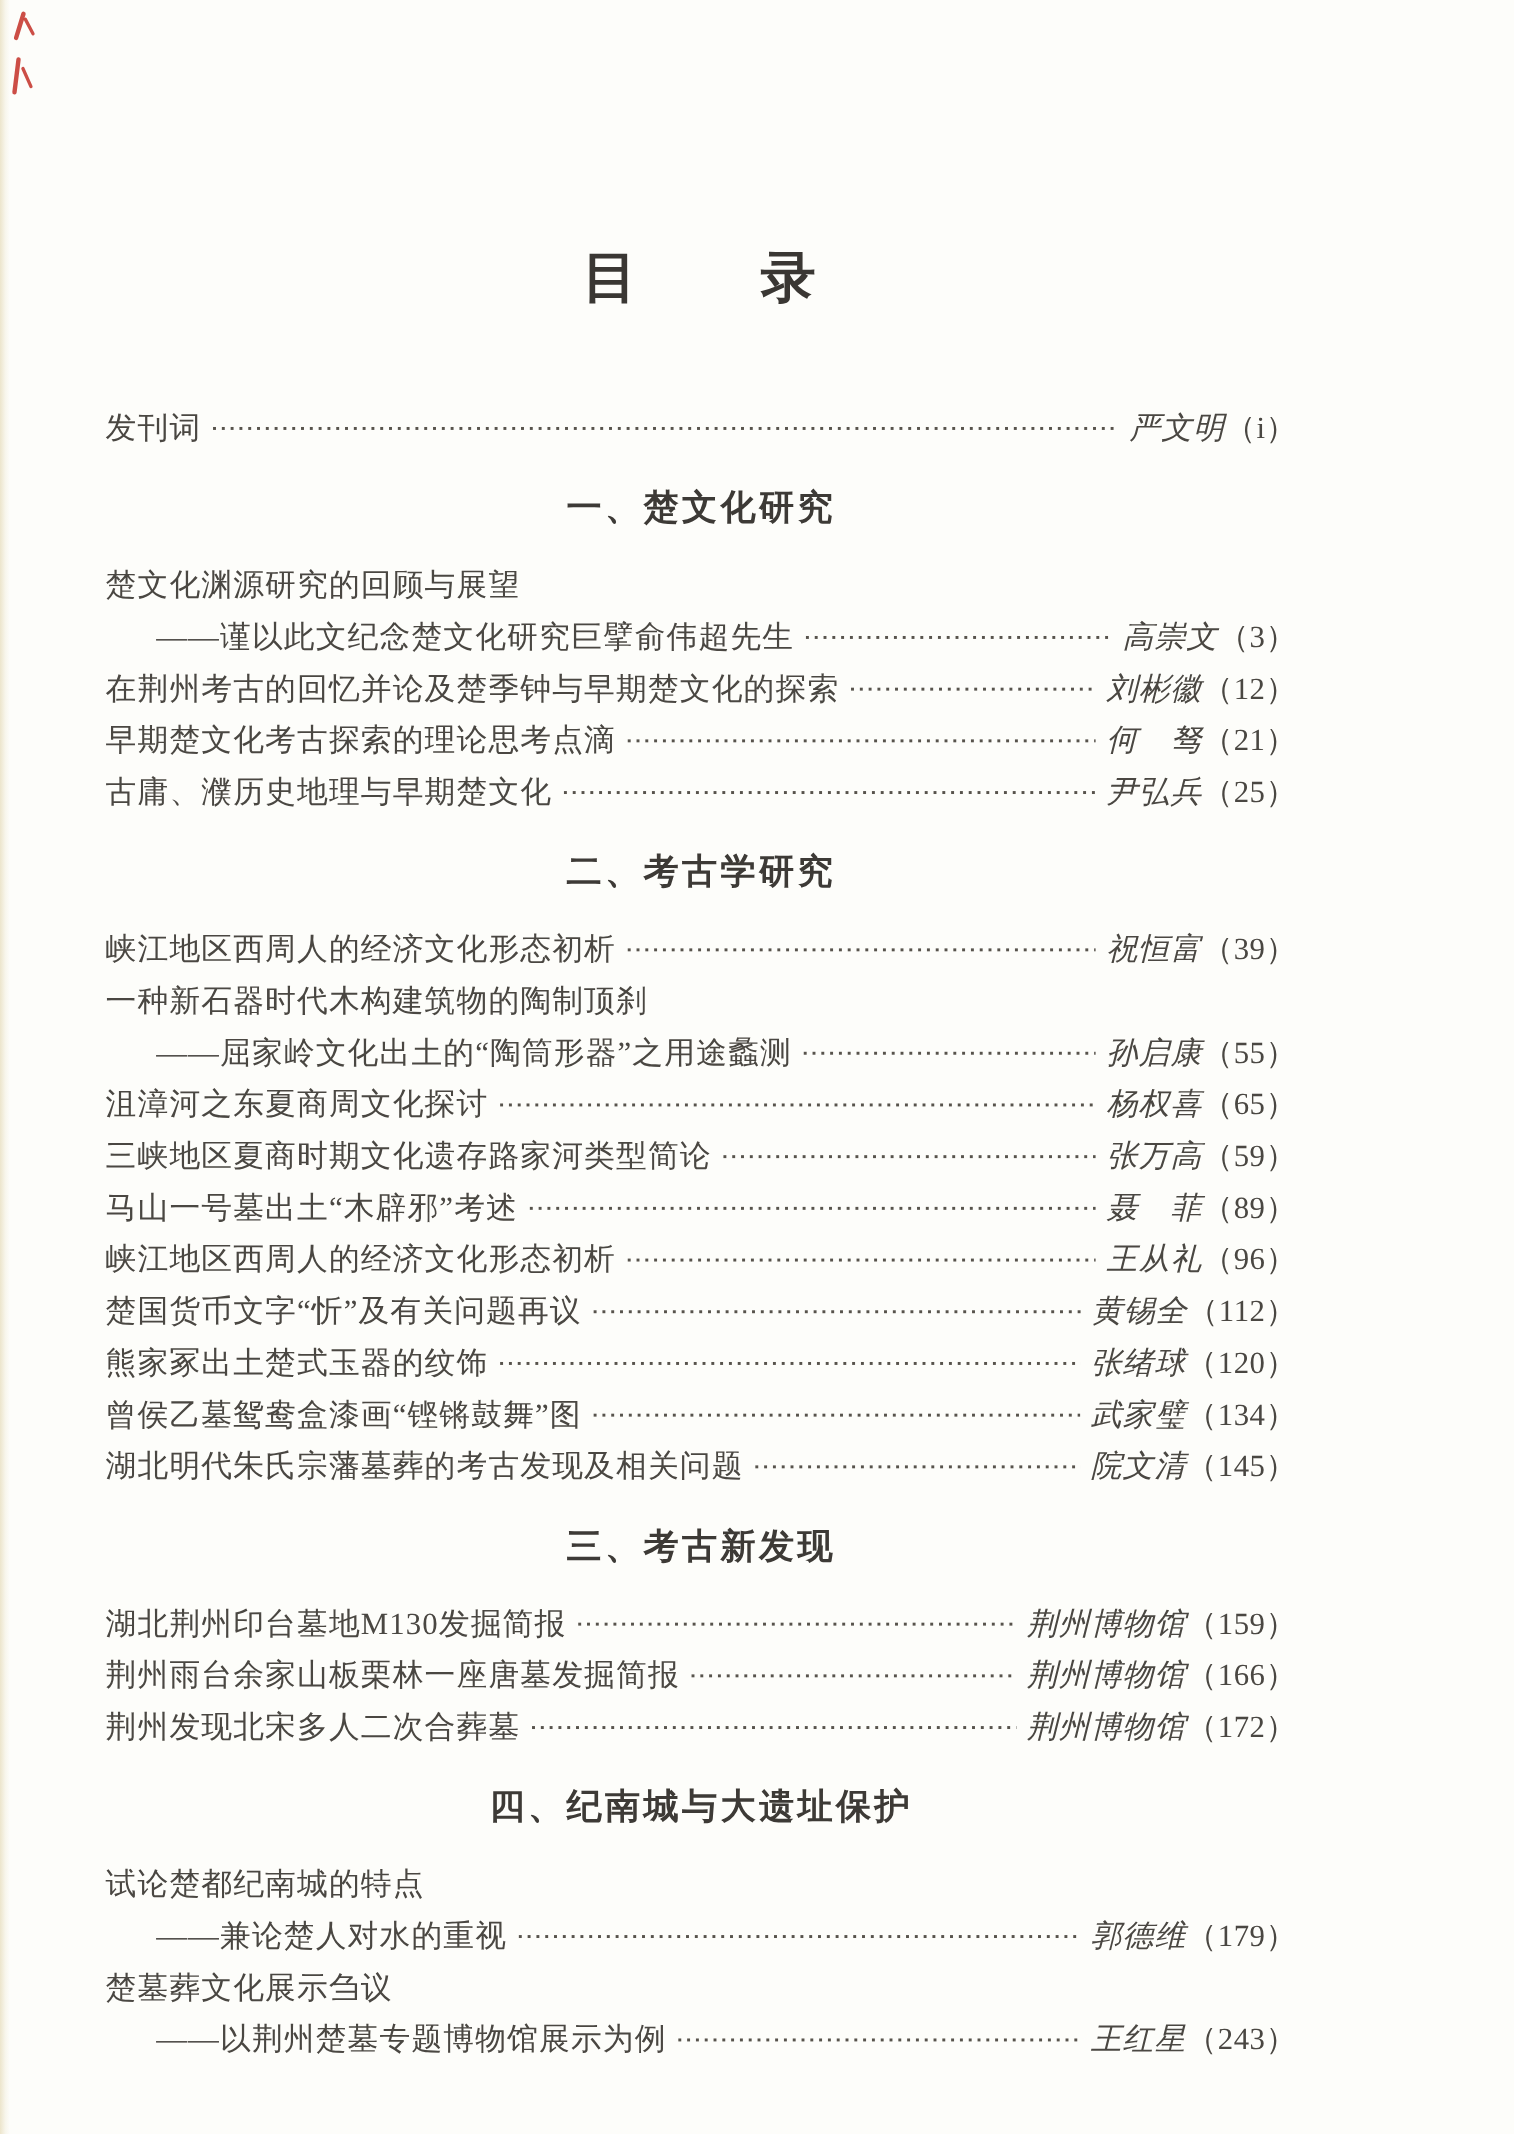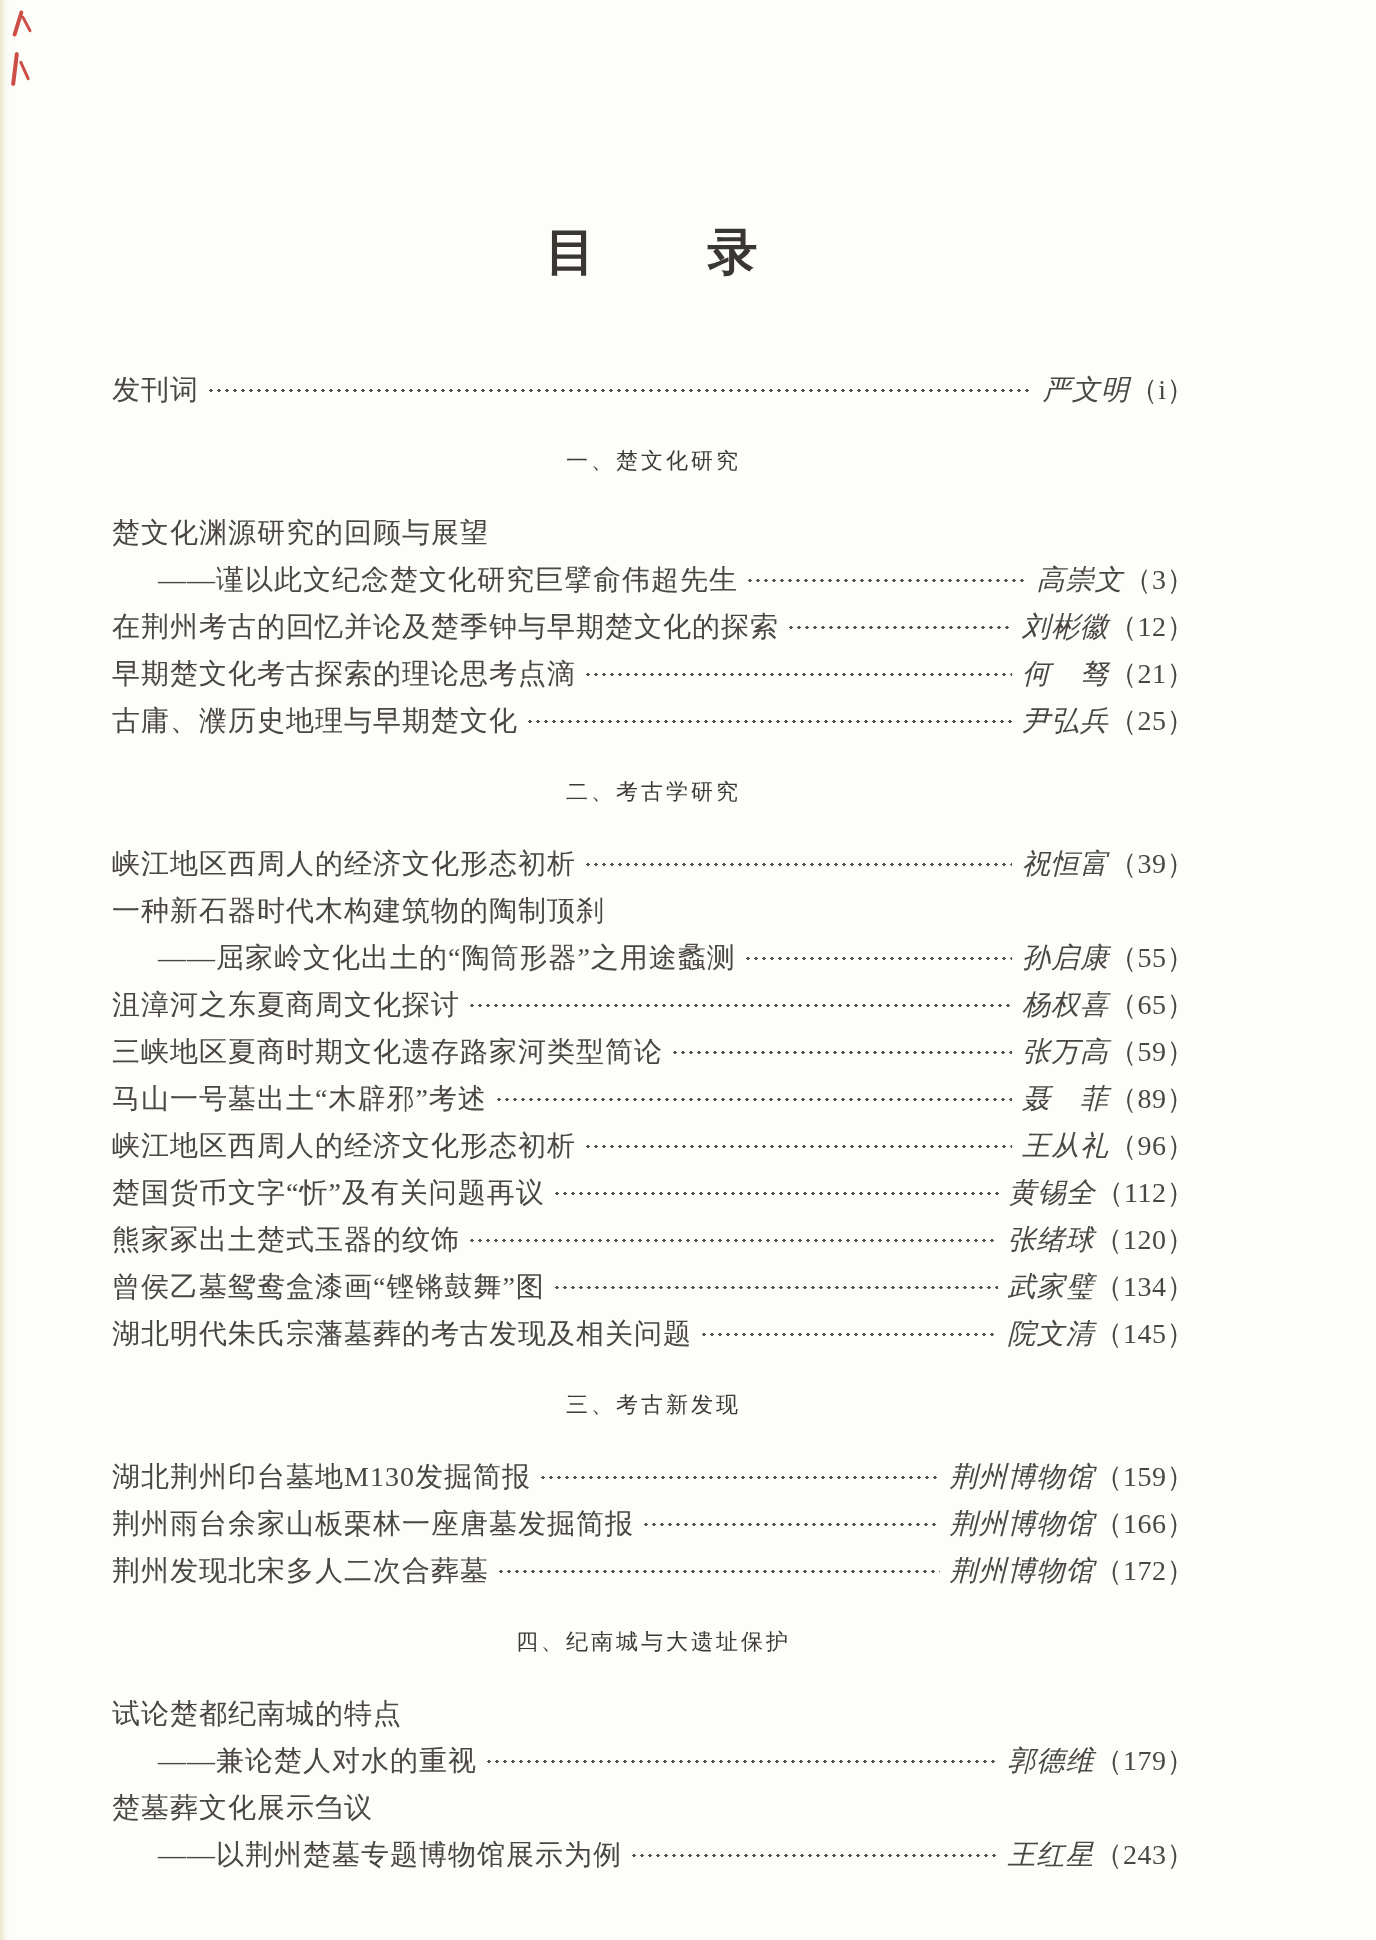--- a/index.html
+++ b/index.html
@@ -17,37 +17,37 @@
   }
   .red-mark{
     position:absolute;background:#c5352c;border-radius:2px;opacity:.88;
   }
   .rm1{left:16px;top:10px;width:4px;height:27px;transform:rotate(17deg);}
   .rm2{left:25px;top:15px;width:3px;height:18px;transform:rotate(-28deg);}
   .rm3{left:13px;top:52px;width:4px;height:34px;transform:rotate(7deg);}
   .rm4{left:23px;top:60px;width:3px;height:21px;transform:rotate(-24deg);}
 
   .content{
-    position:absolute;left:112px;top:0;width:1083px;
+    position:absolute;left:96px;top:0;width:1083px;
     padding-top:222px;
   }
   .toc-title{
     text-align:center;
     font-size:50px;
     font-weight:700;
     color:#3a3733;
     letter-spacing:4px;
     line-height:60px;
     margin:0 0 84px 0;
   }
   .section-heading{
     text-align:center;
     font-family:"Liberation Sans","DejaVu Sans",sans-serif;
-    font-weight:400;
-    font-size:22px;
+    font-weight:700;
+    font-size:32px;
     color:#3d3a36;
     letter-spacing:3px;
     line-height:44px;
     margin:26px 0;
   }
   .row{
     display:flex;
     align-items:baseline;
     font-size:28px;
     line-height:47px;

